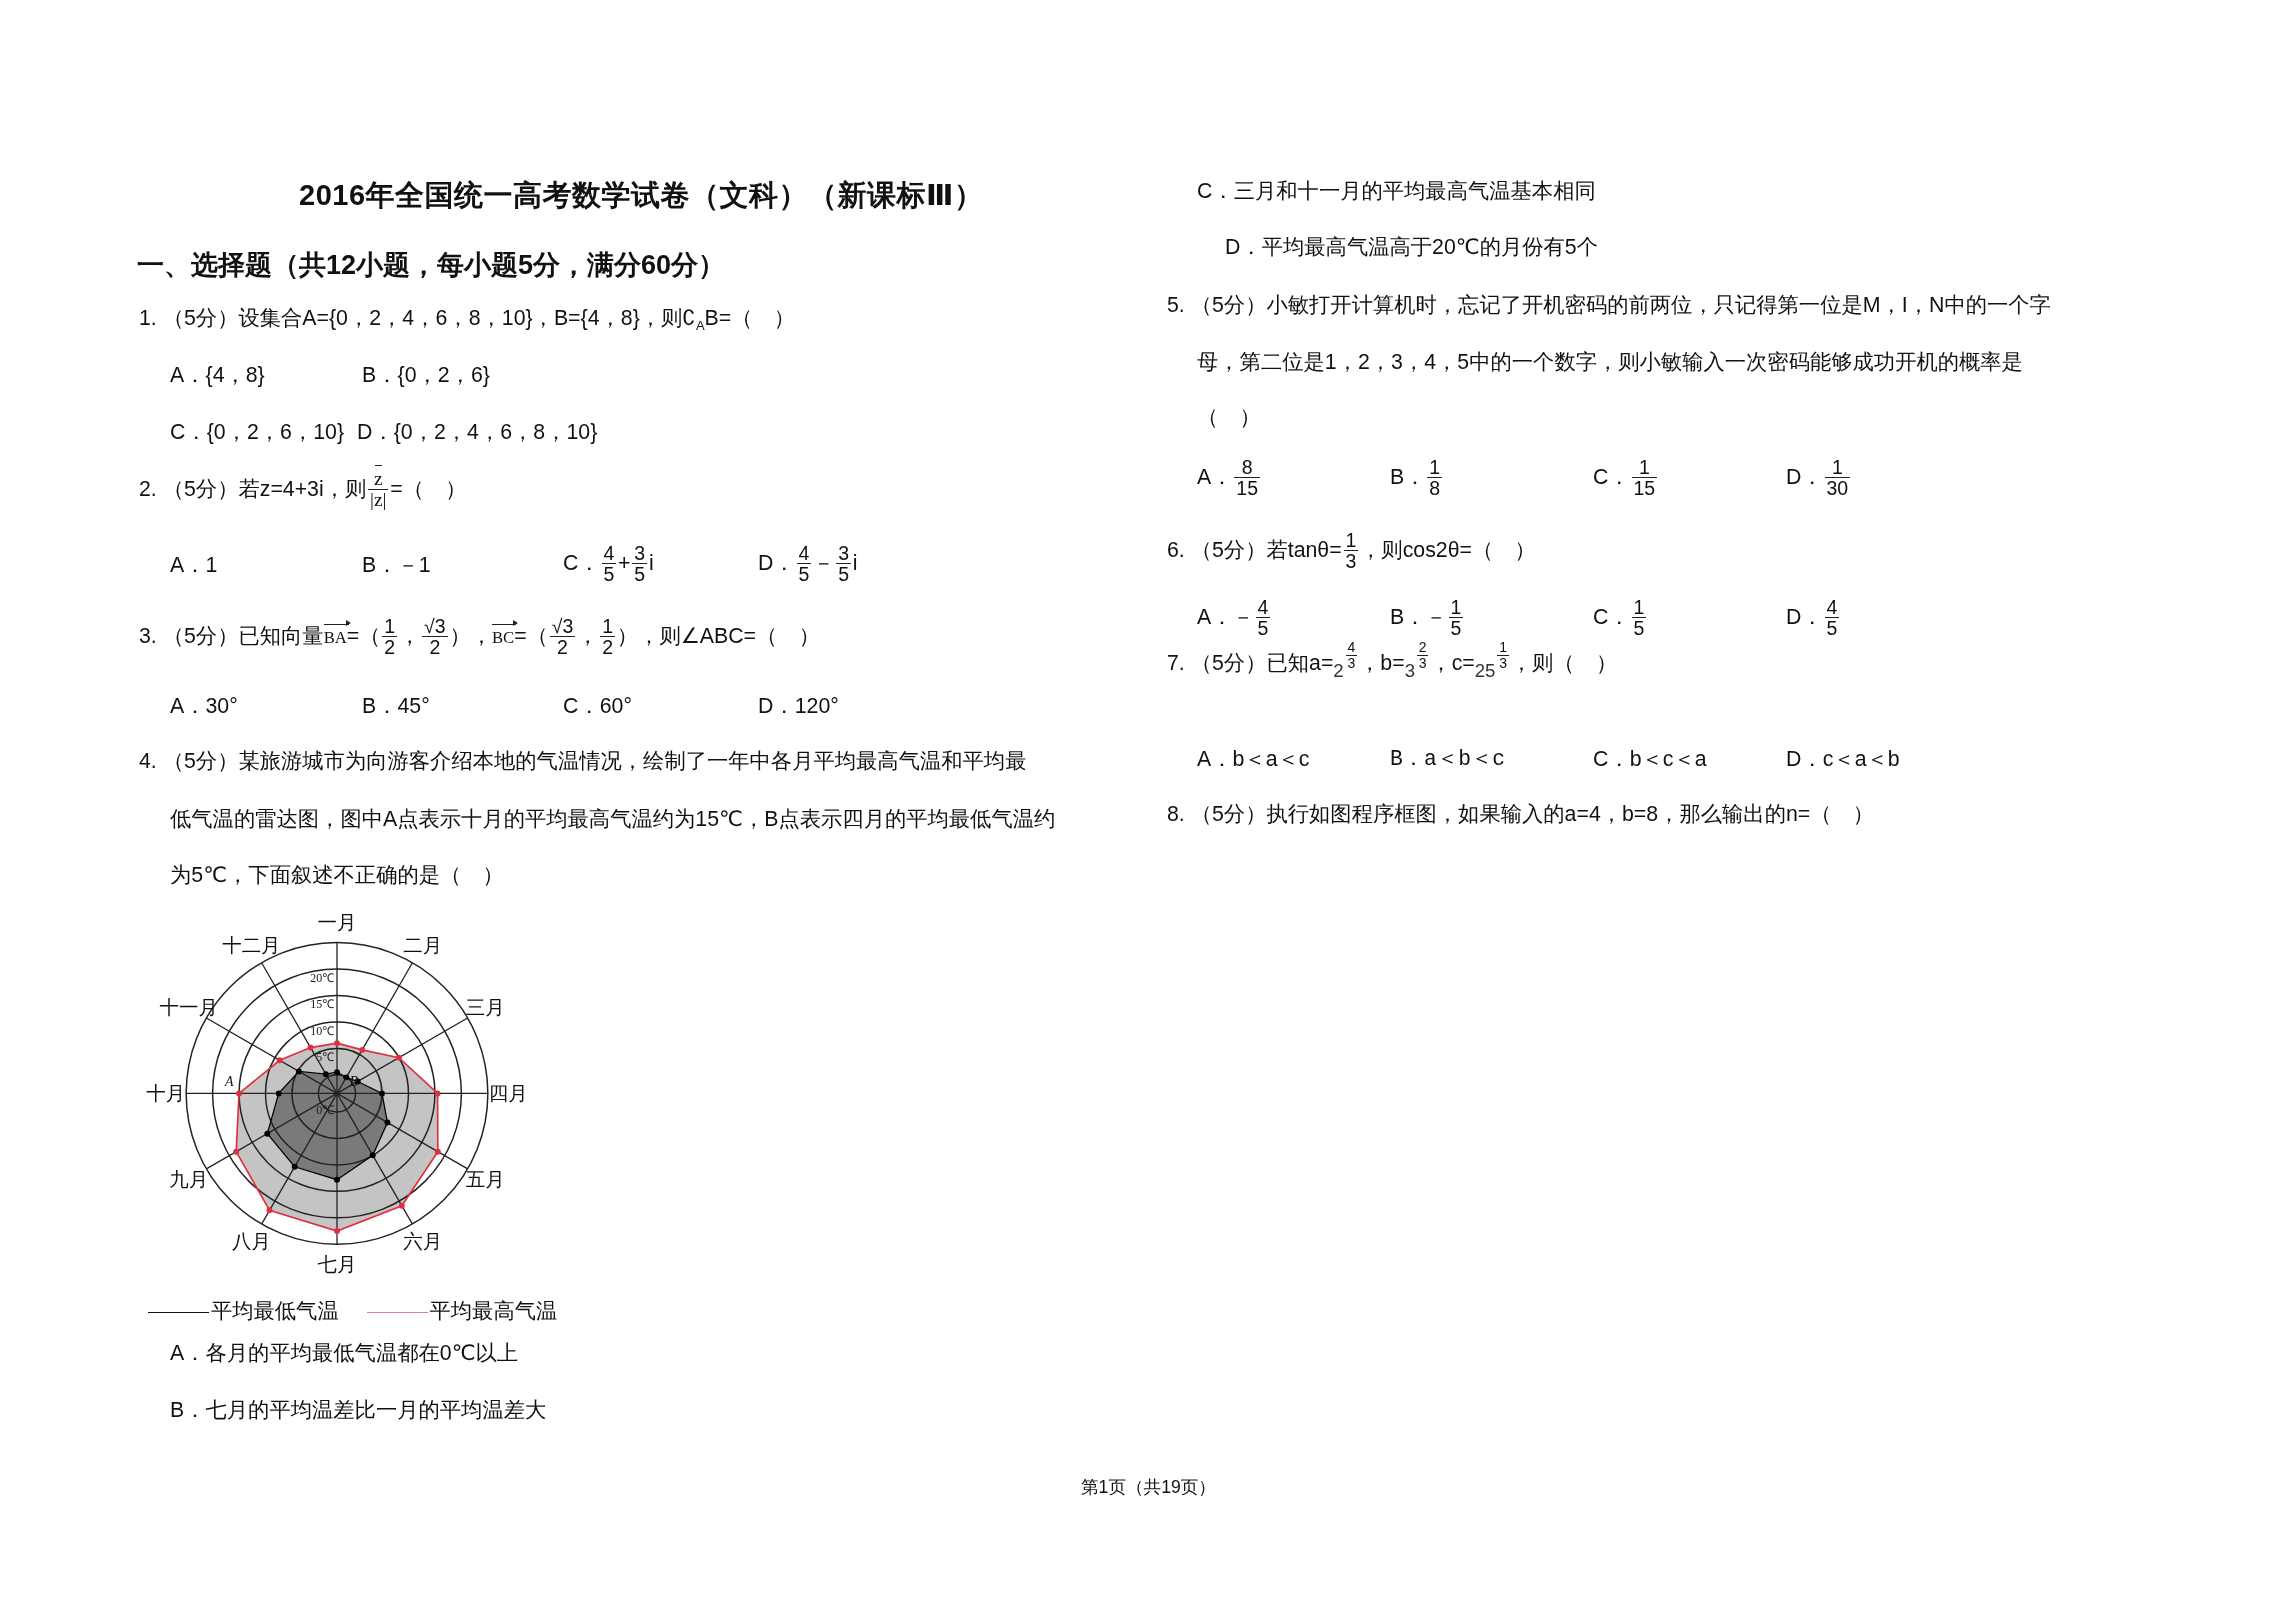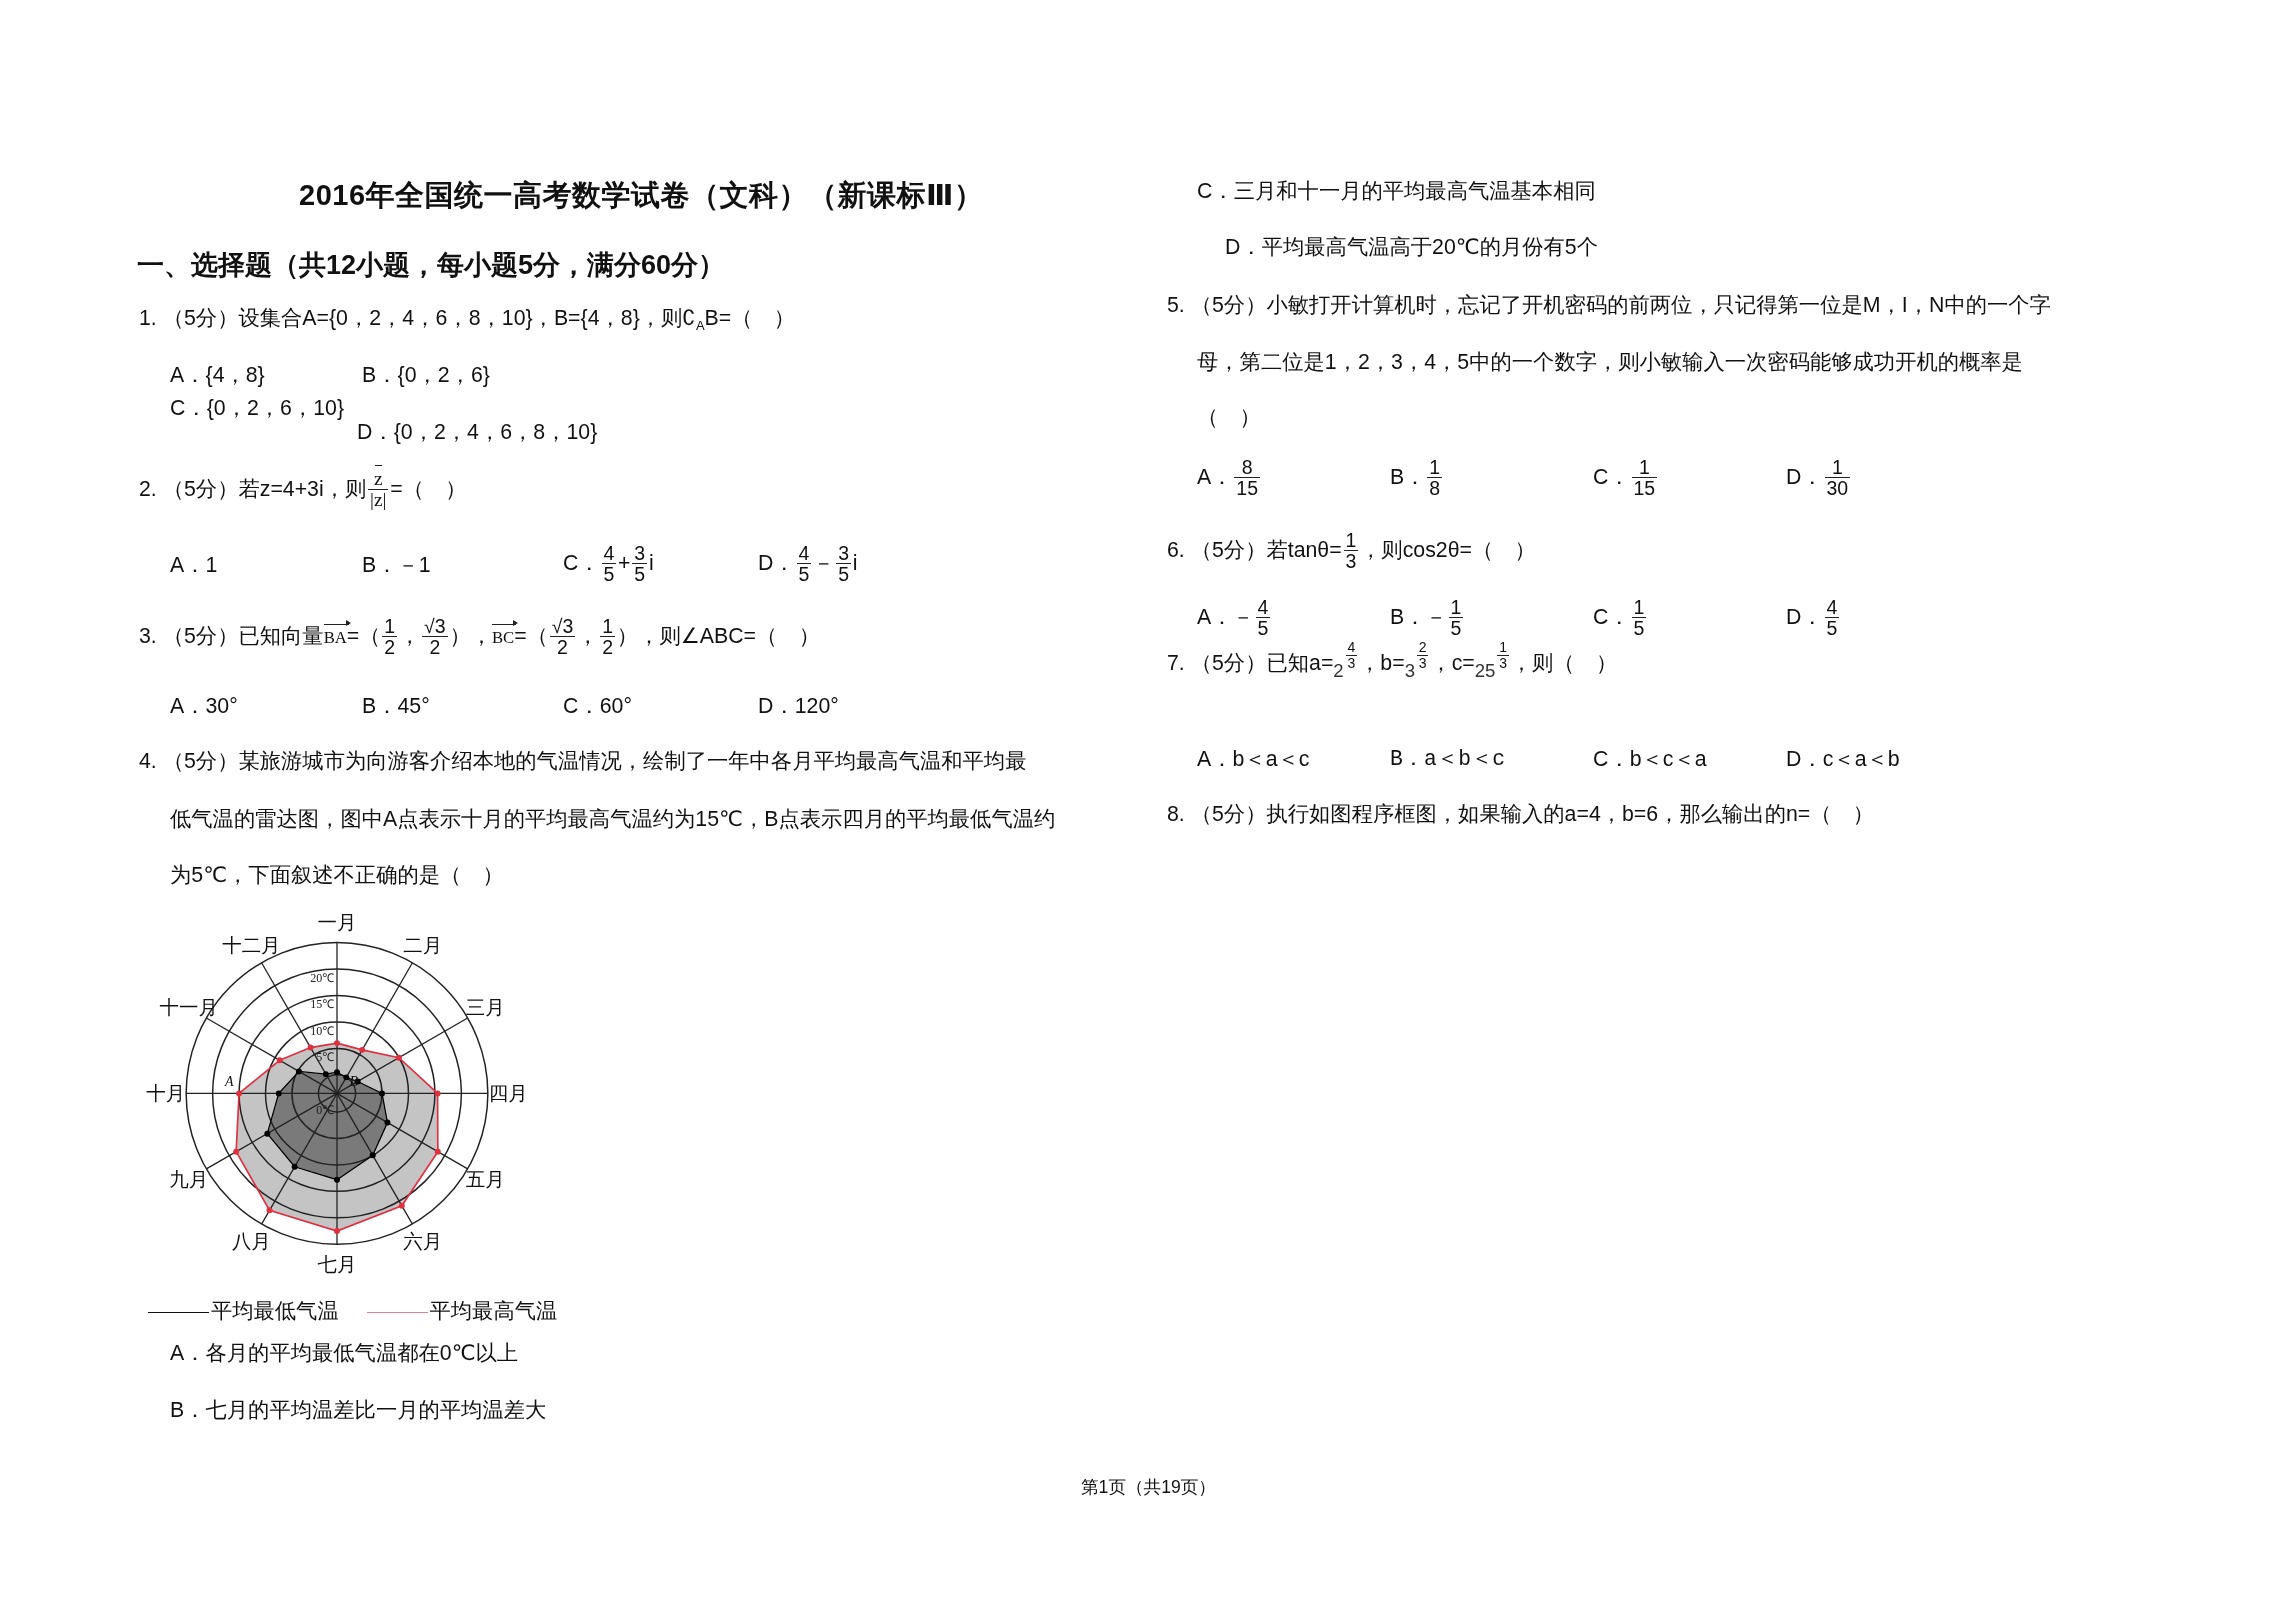--- a/index.html
+++ b/index.html
@@ -28,21 +28,21 @@
 
 <div class="abs title" style="left:299px; top:181px;">2016年全国统一高考数学试卷（文科）（新课标Ⅲ）</div>
 <div class="abs section" style="left:137px; top:252px;">一、选择题（共12小题，每小题5分，满分60分）</div>
 
 <div class="abs" style="left:139px; top:308px;">
   <span>1.</span>
   <span>（5分）</span><span>设集合A={0，2，4，6，8，10}，B={4，8}，则∁</span><sub style="font-size:13px">A</sub><span>B=（　）</span>
 </div>
 <div class="abs" style="left:170px; top:365px;"><span>A．</span><span>{4，8}</span></div>
 <div class="abs" style="left:362px; top:365px;"><span>B．</span><span>{0，2，6}</span></div>
-<div class="abs" style="left:170px; top:398px;"><span>C．</span><span>{0，2，6，10}</span></div>
+<div class="abs" style="left:170px; top:422px;"><span>C．</span><span>{0，2，6，10}</span></div>
 <div class="abs" style="left:357px; top:422px;"><span>D．</span><span>{0，2，4，6，8，10}</span></div>
 
 <div class="abs" style="left:139px; top:469px; line-height:1;">
   <span>2.</span>
   <span>（5分）</span><span>若z=4+3i，则</span><span class="frac serif"><span class="num"><span class="zbar">z</span></span><span class="den">|z|</span></span><span>=（　）</span>
 </div>
 <div class="abs" style="left:170px; top:555px;"><span>A．</span><span>1</span></div>
 <div class="abs" style="left:362px; top:555px;"><span>B．</span><span>－1</span></div>
 <div class="abs" style="left:563px; top:543px;">
   <span>C．</span><span class="frac"><span class="num">4</span><span class="den">5</span></span><span>+</span><span class="frac"><span class="num">3</span><span class="den">5</span></span><span>i</span>
@@ -174,17 +174,17 @@
   <span>7.</span>
   <span>（5分）</span><span>已知a=</span><span class="base">2</span><span class="sup"><span class="frac"><span class="num">4</span><span class="den">3</span></span></span><span>，b=</span><span class="base">3</span><span class="sup"><span class="frac"><span class="num">2</span><span class="den">3</span></span></span><span>，c=</span><span class="base">25</span><span class="sup"><span class="frac"><span class="num">1</span><span class="den">3</span></span></span><span>，则（　）</span>
 </div>
 <div class="abs" style="left:1197px; top:749px;text-align:right;"><span>A．</span><span>b＜a＜c</span></div>
 <div class="abs" style="left:1390px; top:749px;font-family:Liberation Mono, monospace;"><span>B．</span><span>a＜b＜c</span></div>
 <div class="abs" style="left:1593px; top:749px;"><span>C．</span><span>b＜c＜a</span></div>
 <div class="abs" style="left:1786px; top:749px;"><span>D．</span><span>c＜a＜b</span></div>
 
 <div class="abs" style="left:1167px; top:804px;">
   <span>8.</span>
-  <span>（5分）</span><span>执行如图程序框图，如果输入的a=4，b=6，那么输出的n=（　）</span>
+  <span>（5分）</span><span>执行如图程序框图，如果输入的a=4，b=8，那么输出的n=（　）</span>
 </div>
 
 <div class="abs footer" style="left:1081px; top:1479px;">第1页（共19页）</div>
 
 
 </body></html>

